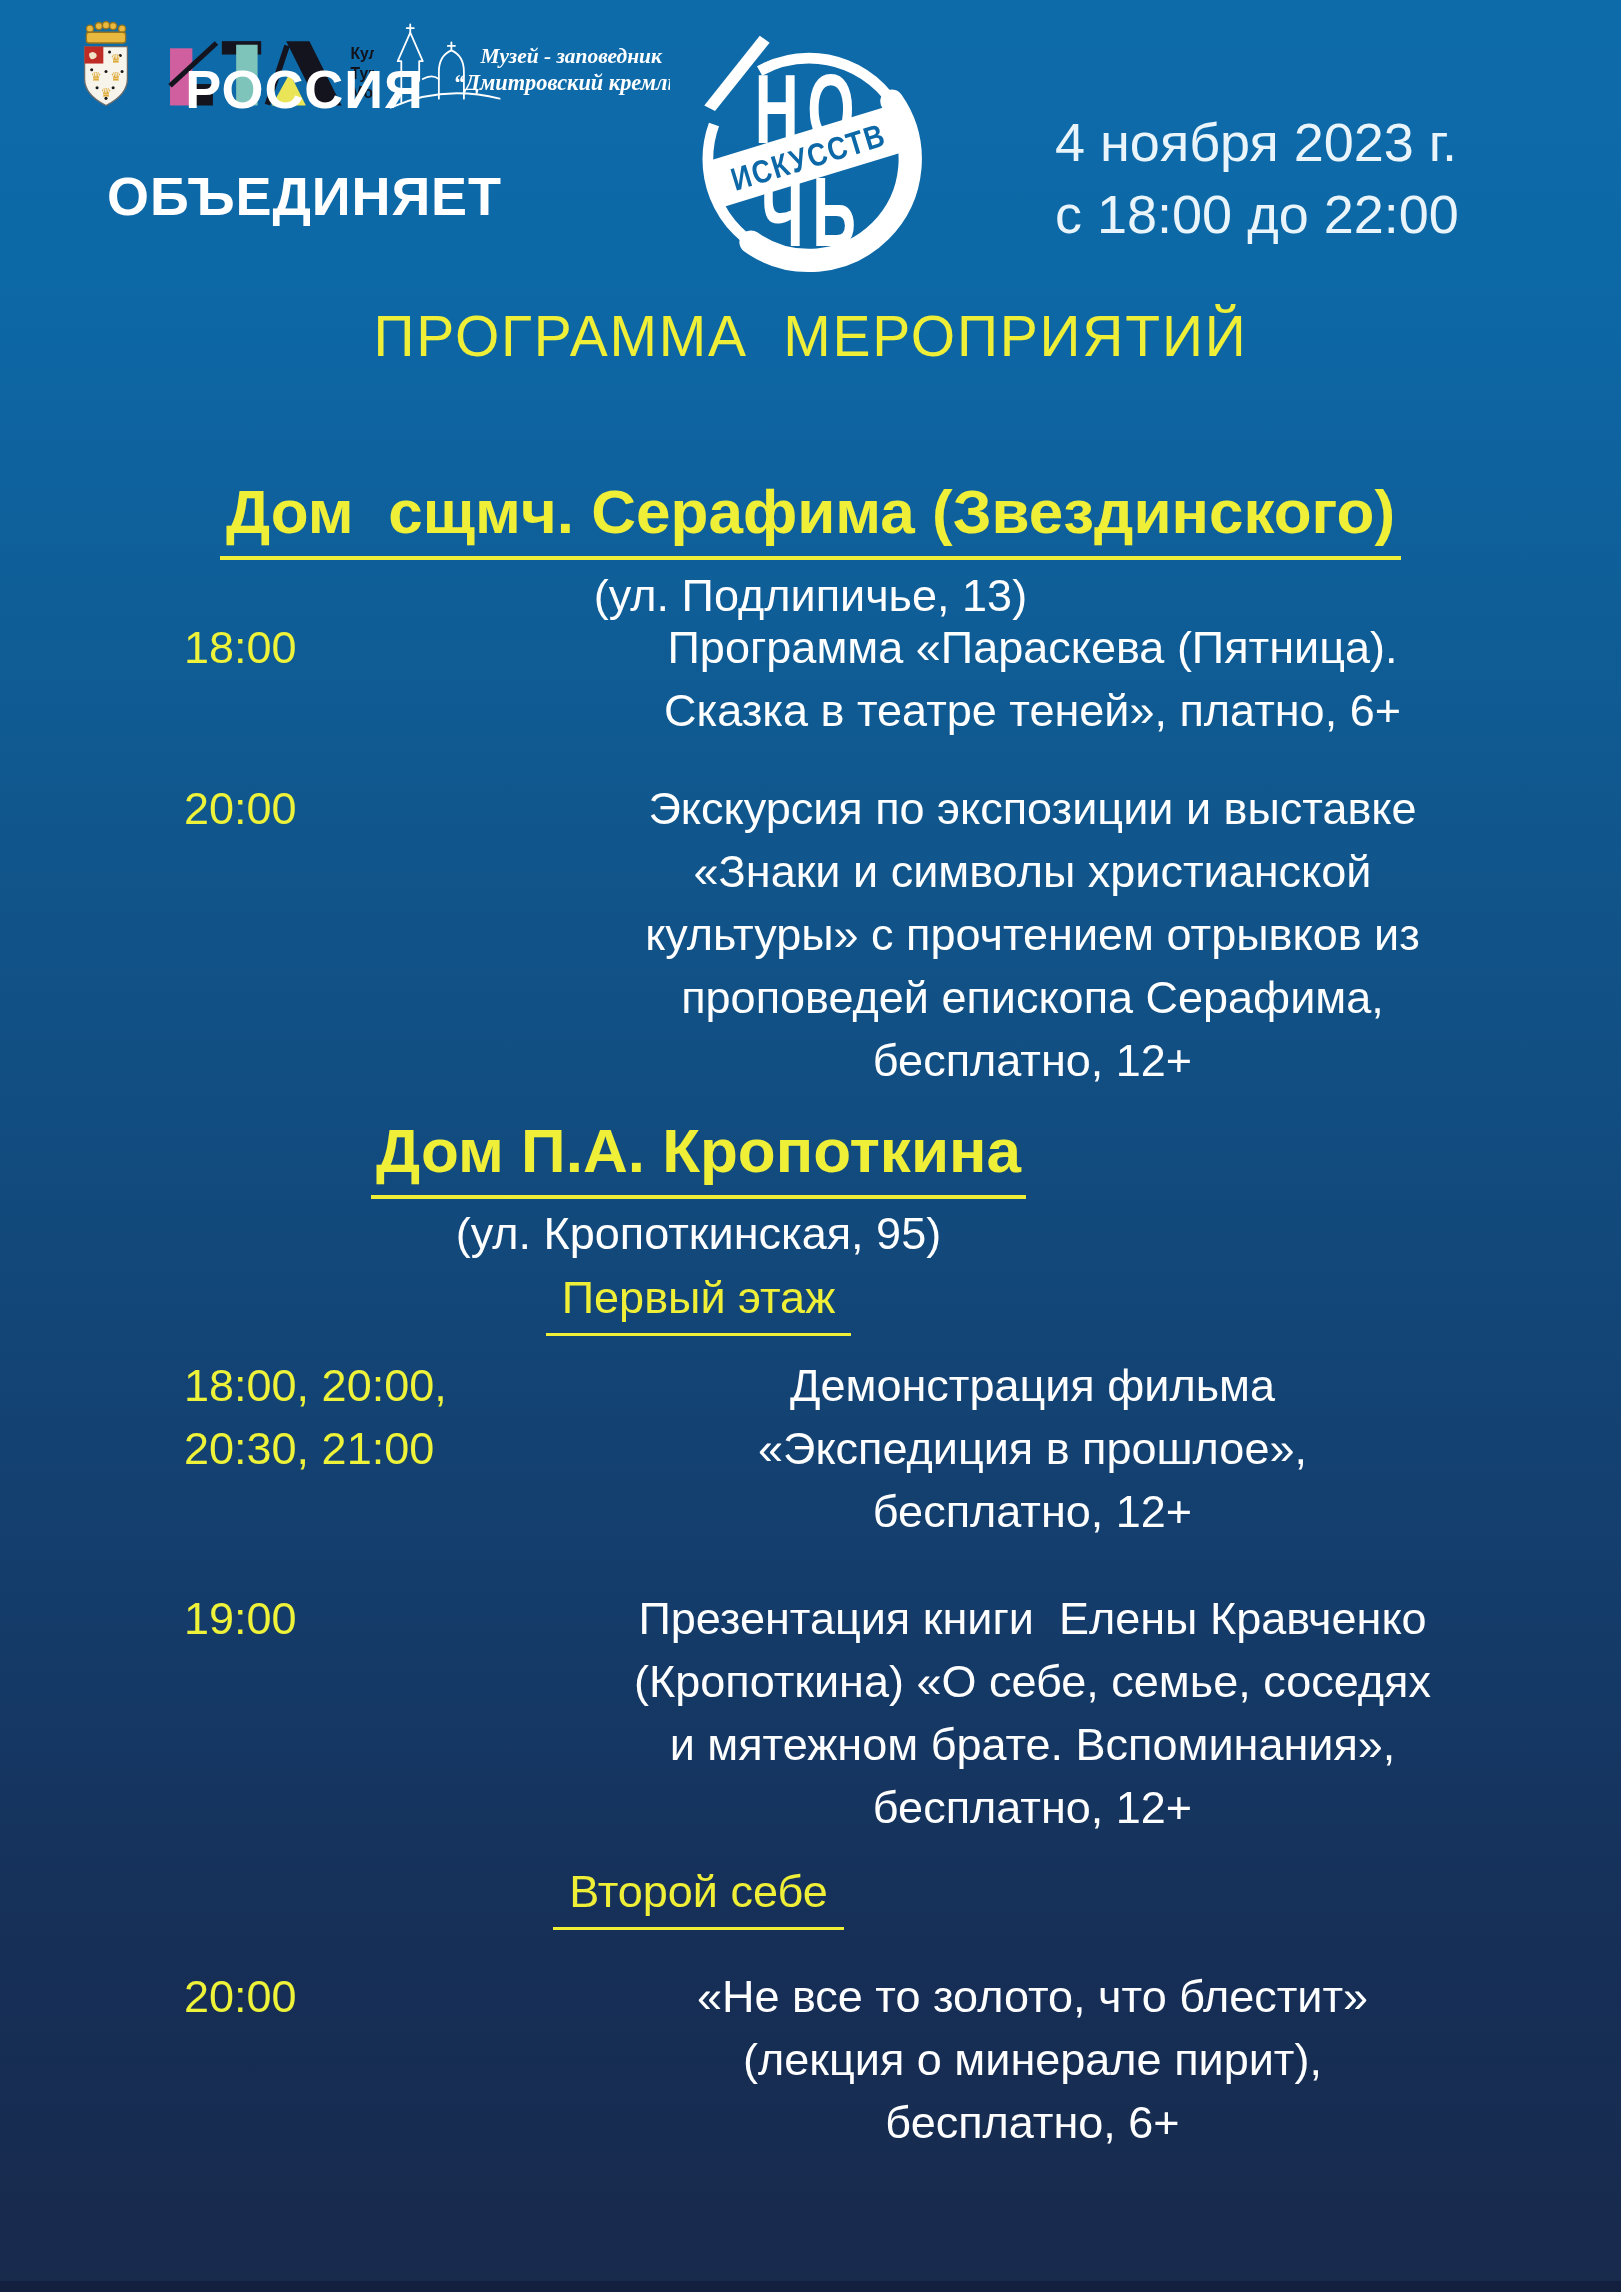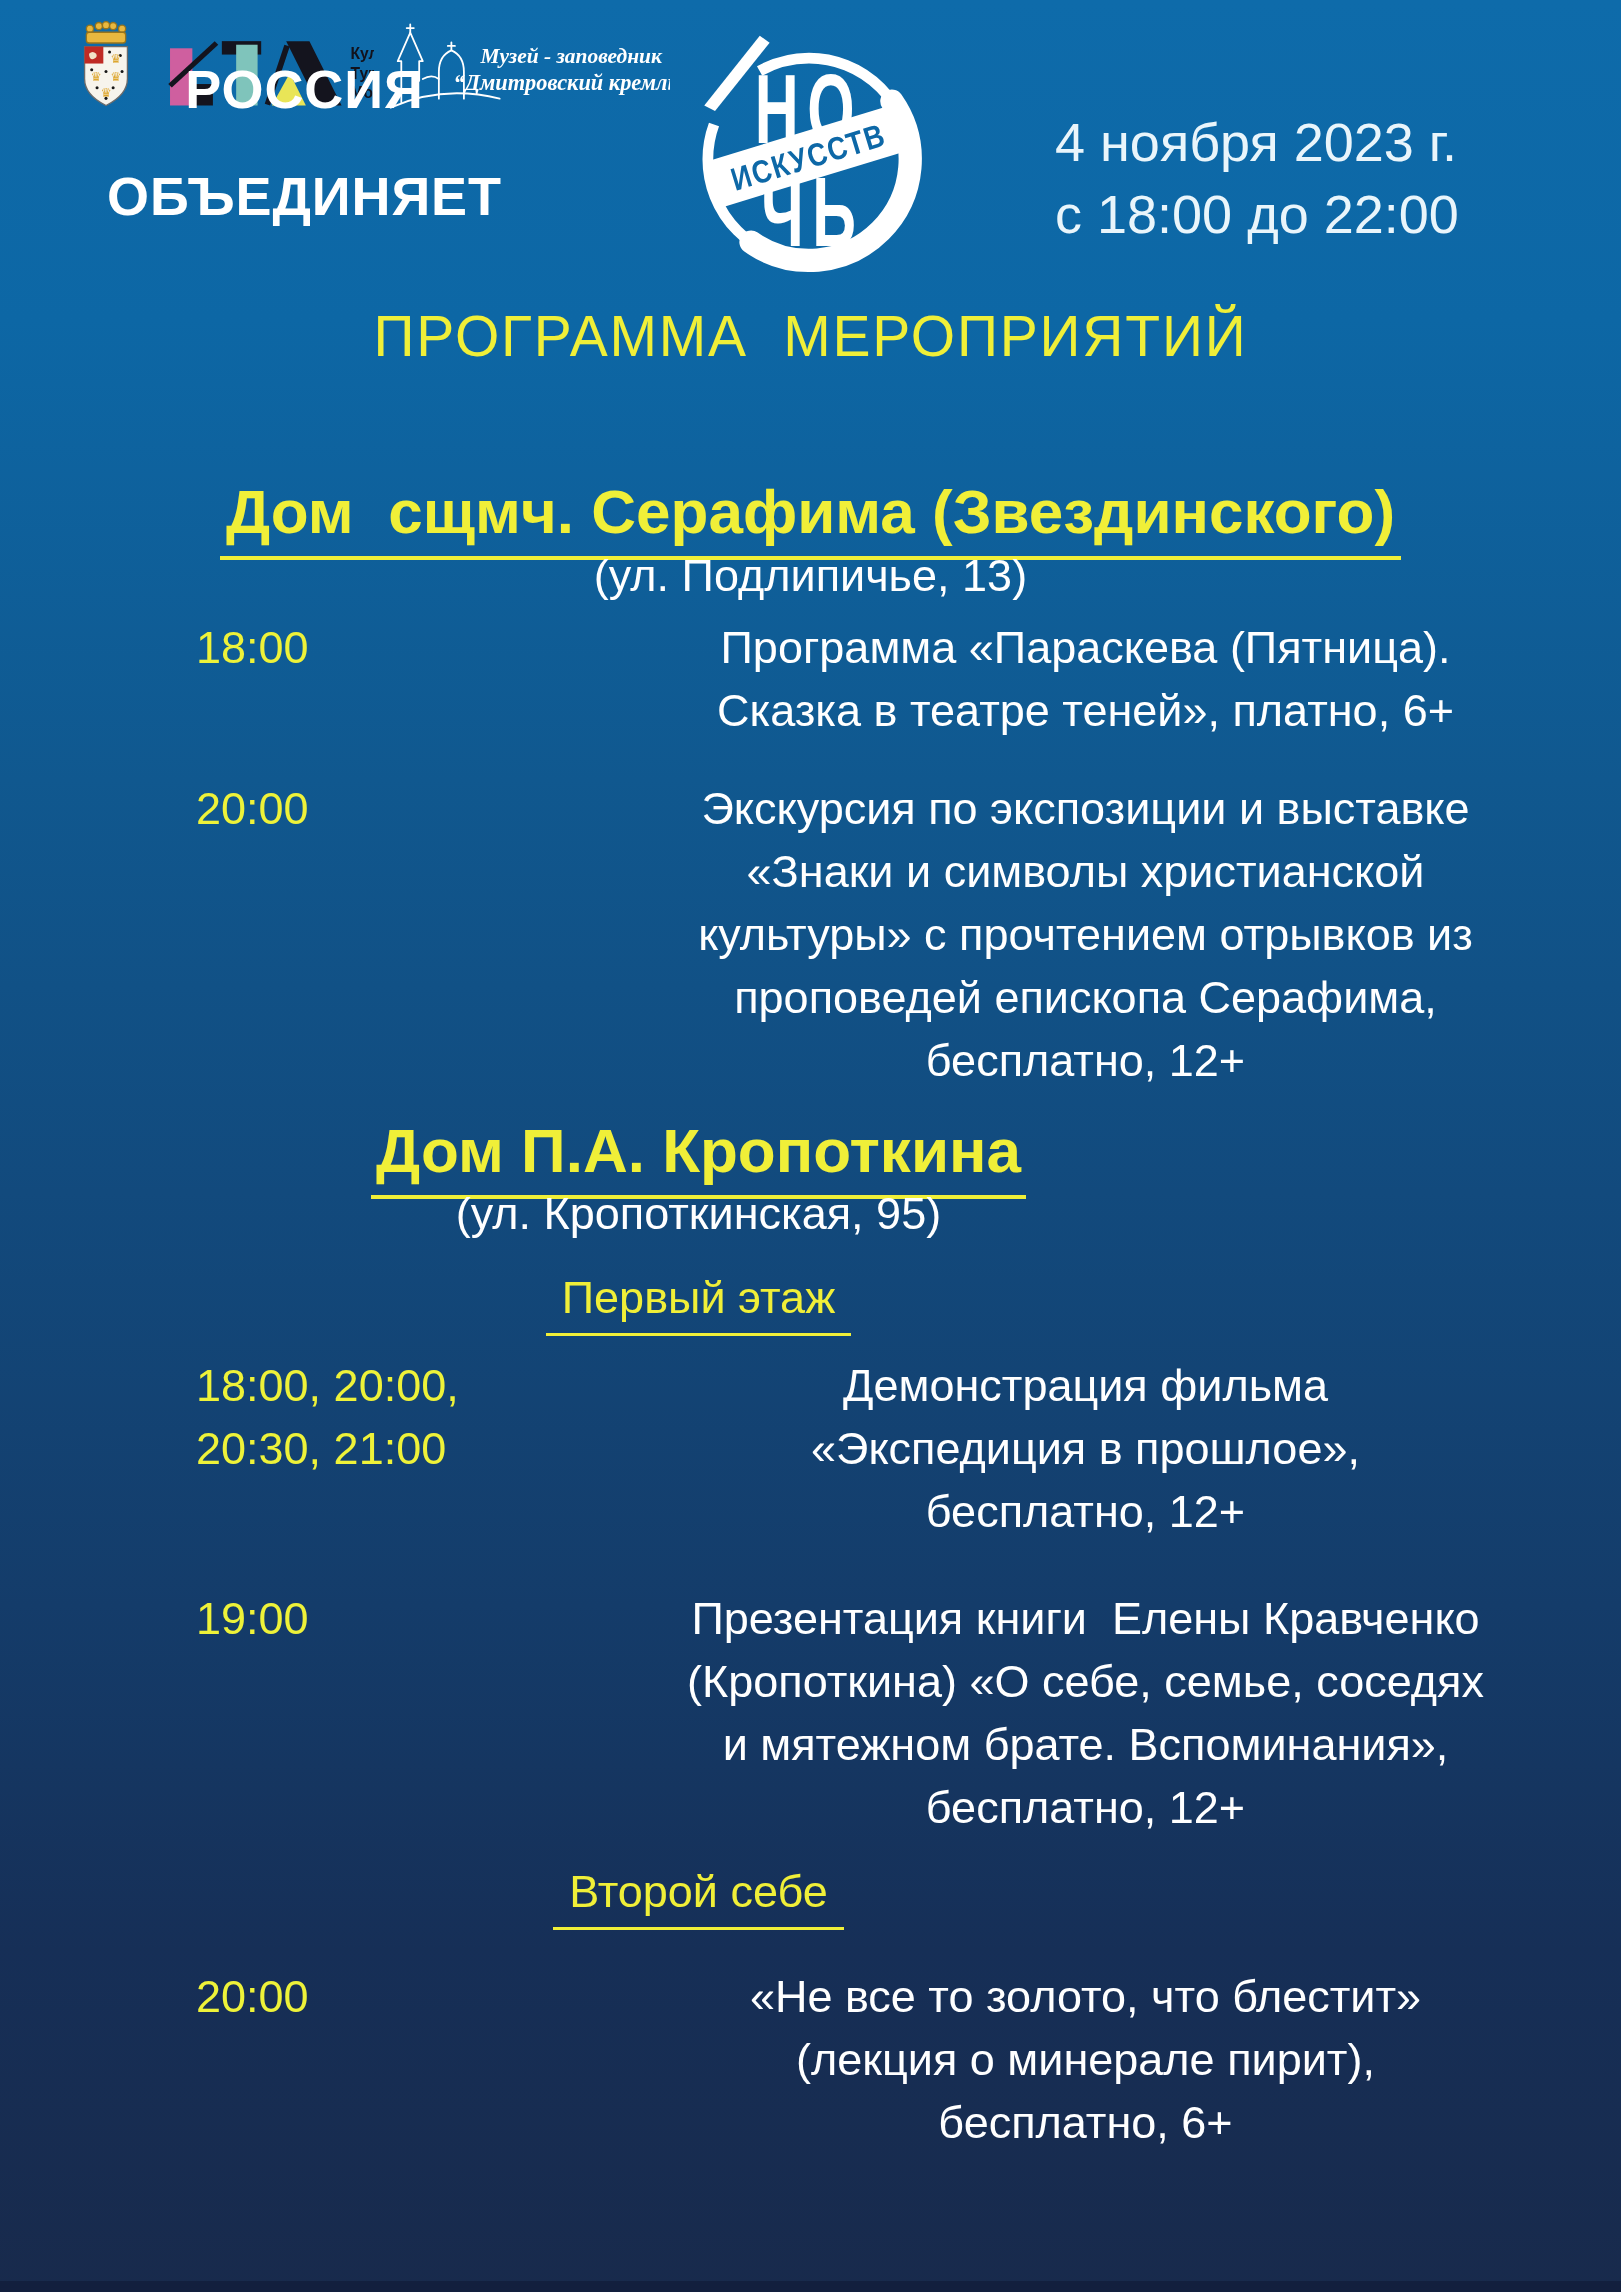--- a/index.html
+++ b/index.html
@@ -14,25 +14,25 @@
     font-size:54px;font-weight:600;line-height:107px;letter-spacing:0.9px;white-space:pre-line;}
   .night-logo{left:670px;top:16px;}
   .date-block{left:1055px;top:106px;color:#e9f5fb;font-size:54px;line-height:72px;white-space:pre-line;}
   .page-title{left:0;width:1621px;top:303px;text-align:center;color:#f0ef38;
     font-size:57px;letter-spacing:1.8px;white-space:pre;}
   
   .center-wide{left:0;width:1621px;text-align:center;}
   .center-left{left:0;width:1397px;text-align:center;}
   .venue-line{display:inline-block;color:#f0ef38;font-size:62px;font-weight:bold;
     white-space:pre;padding:0 5.4px 9px 5.4px;border-bottom:4.5px solid #f0ef38;}
-  .address{color:#ffffff;font-size:45px;}
+  .address{color:#ffffff;font-size:45px;margin-top:20px;}
   .floor-line{display:inline-block;color:#f0ef38;font-size:45px;
     padding:0 16px 9px 16px;border-bottom:3.6px solid #f0ef38;}
   
-  .event{left:196px;display:flex;align-items:flex-start;gap:41px;}
+  .event{left:184px;display:flex;align-items:flex-start;}
   .time{width:365px;flex:0 0 365px;color:#eef239;font-size:45px;line-height:63px;white-space:pre-wrap;}
   .desc{width:967px;color:#ffffff;font-size:45px;line-height:63px;white-space:pre-wrap;text-align:center;}
   .footer-strip{left:0;bottom:0;width:1621px;height:12.5px;background:#121f3e;}
 </style>
 </head>
 <body>
 
 <div class="poster">
 
   <svg class="abs" style="left:56px;top:18px" width="100" height="100" viewBox="0 0 112 112">

